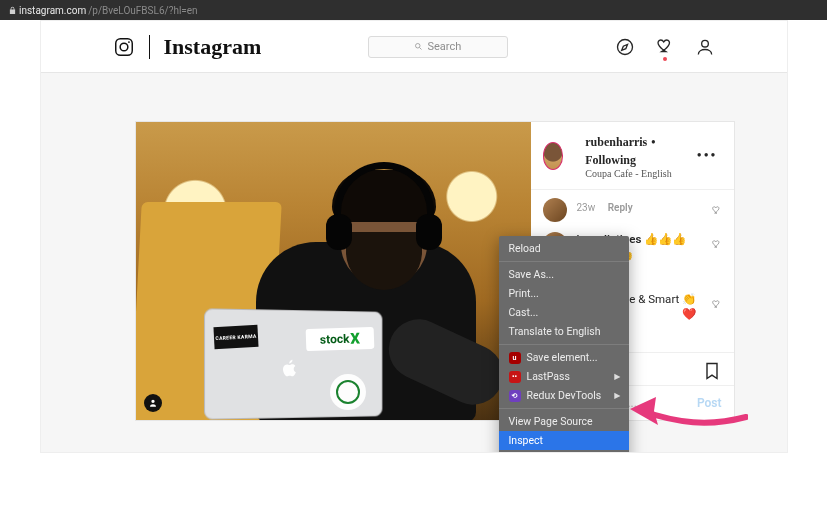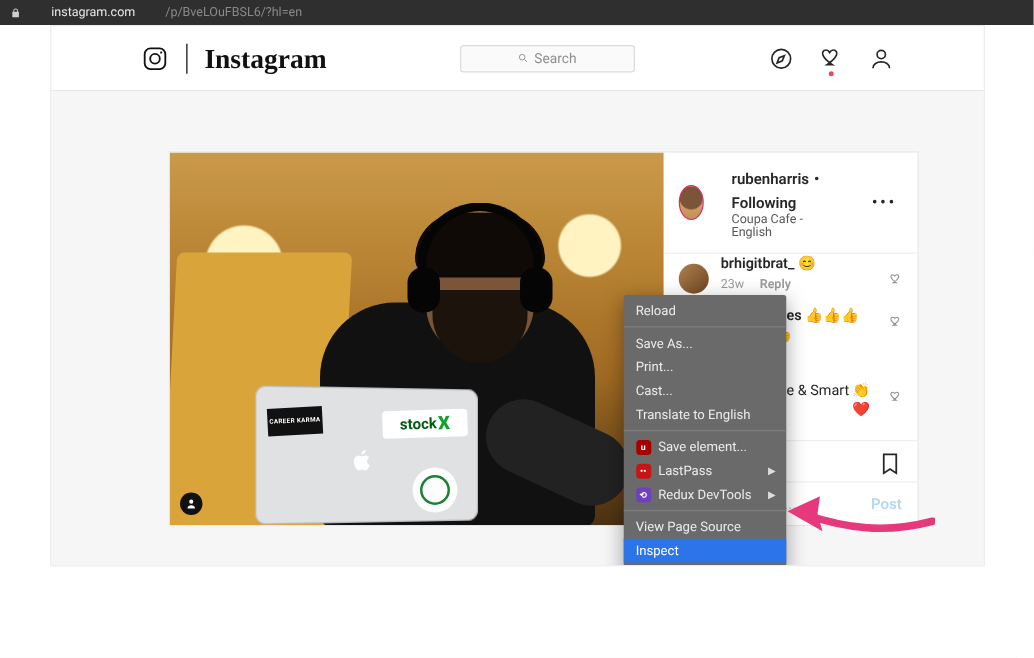--- a/index.html
+++ b/index.html
@@ -1,18 +1,18 @@
 <!DOCTYPE html>
 <html><head>
 <meta charset="utf-8">
 <style>
   * { box-sizing: border-box; margin: 0; padding: 0; }
   body { font-family: -apple-system, BlinkMacSystemFont, "Segoe UI", Roboto, Helvetica, Arial, sans-serif; background: #fff; width: 827px; height: 526px; overflow: hidden; }
   
-  .addrbar { background: #2f2f2f; color: #bdbdbd; font-size: 10px; padding: 4px 8px; display: flex; align-items: center; gap: 24px; height: 20px; }
+  .addrbar { background: #2f2f2f; color: #bdbdbd; font-size: 10px; padding: 4px 8px; display: flex; align-items: center; gap: 2px; height: 20px; }
   .addrbar .lock { width: 9px; height: 9px; }
   .addrbar .dom { color: #e8e8e8; }
   .addrbar .path { color: #8a8a8a; }
 
   .canvas { position: relative; width: 748px; height: 433px; margin: 0 auto; background: #f6f6f6; border: 1px solid #eee; overflow: hidden; }
 
   .ignav { background: #fff; border-bottom: 1px solid #e6e6e6; height: 52px; display: flex; align-items: center; padding: 0 72px; justify-content: space-between; }
   .ignav .left { display: flex; align-items: center; gap: 14px; }
   .ignav .divider { width: 1px; height: 24px; background: #111; }
   .ignav .wordmark { font-family: "Brush Script MT", "Segoe Script", cursive; font-size: 22px; font-weight: 600; color: #111; }
@@ -47,21 +47,21 @@
   .sticker-ck { position:absolute; left:18px; top:16px; width:44px; height:22px; background:#111; color:#fff; font-size:5px; font-weight:700; display:flex; align-items:center; justify-content:center; letter-spacing:0.3px; transform: rotate(-3deg); }
   .sticker-sx { position:absolute; left:110px; top:18px; width:68px; height:22px; background:#fff; color:#045c17; font-size:12px; font-weight:700; display:flex; align-items:center; justify-content:center; border-radius:3px; transform: rotate(-2deg); }
   .sticker-sx .x { color:#12a02e; font-weight:900; font-size:15px; margin-left:1px; }
   .sticker-circ { position:absolute; left:134px; top:64px; width:36px; height:36px; border-radius:50%; background:#fff; opacity:0.92; }
   .sticker-circ::after{content:"";position:absolute;inset:6px;border:2px solid #0a7a20;border-radius:50%;}
 
   .tag-chip { position:absolute; left:8px; bottom:8px; width:18px; height:18px; border-radius:50%; background:#111; display:flex; align-items:center; justify-content:center; }
   .tag-chip svg { width:10px; height:10px; fill:#fff; }
 
   .pside { flex:1; display:flex; flex-direction:column; position:relative; }
-  .phdr { display:flex; align-items:center; gap:22px; padding:10px 12px; border-bottom:1px solid #efefef; }
+  .phdr { display:flex; align-items:center; gap:22px; padding:10px 12px; border-bottom:1px solid #efefef;font-family:Liberation Serif, serif; }
   .avatar { width:28px; height:28px; border-radius:50%; border:1.5px solid #d72d6b; background:
     radial-gradient(circle at 50% 35%, #7a5538 0 9px, transparent 10px),
     linear-gradient(180deg,#e0b77a,#c39150); }
   .uname { font-size:12px; font-weight:600; color:#262626; }
   .loc { font-size:10px; color:#555; }
   .dots { margin-left:auto; color:#262626; font-size:14px; letter-spacing:2px; padding-right:4px; }
 
   .comments { flex:1; overflow:hidden; padding:0 12px; position:relative; }
   .crow { display:flex; gap:10px; padding:8px 0 2px; align-items:flex-start; }
   .cav { width:24px; height:24px; border-radius:50%; background:linear-gradient(135deg,#b08050,#6b4520); flex-shrink:0; }
@@ -186,23 +186,20 @@
           </div>
           <div class="loc">Coupa Cafe - English</div>
         </div>
         <div class="dots">•••</div>
       </div>
 
       <div class="comments">
         <div class="crow clip-top">
           <div class="cav"></div>
           <div style="flex:1">
-            <div class="ctext">
-              <span class="u">brhigitbrat_</span><span> 😊</span>
-            </div>
             <div class="cmeta">
               <span>23w</span>
               <span class="rep">Reply</span>
             </div>
           </div>
           <div class="cheart"><svg viewBox="0 0 24 24" stroke-width="1.8">
                 <path d="M12 20s-7-4.5-9-9c-1-2.2.2-5 3-5 2 0 3 1.5 3.5 2.4.5-.9 1.5-2.4 3.5-2.4 2.8 0 4 2.8 3 5-2 4.5-9 9-9 9z" transform="translate(1 0)"></path>
               </svg></div>
         </div>
 

